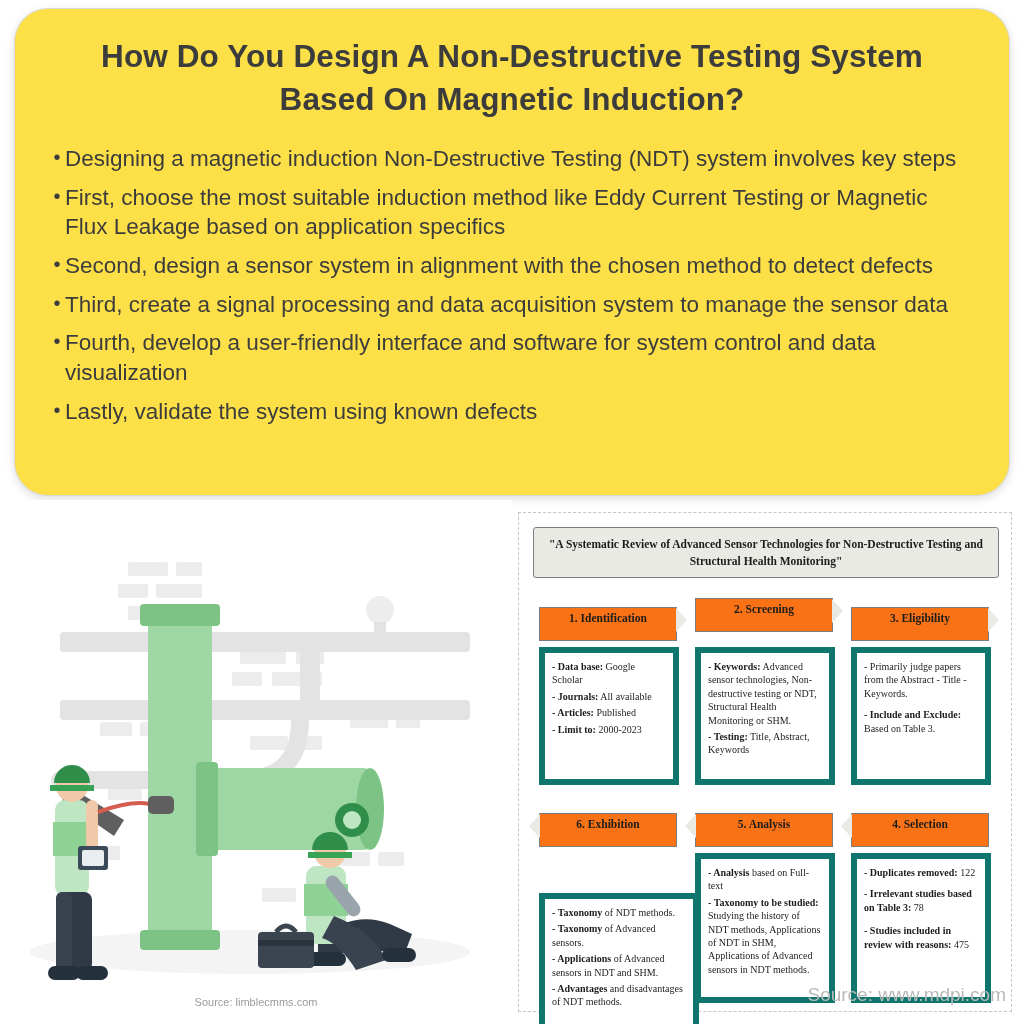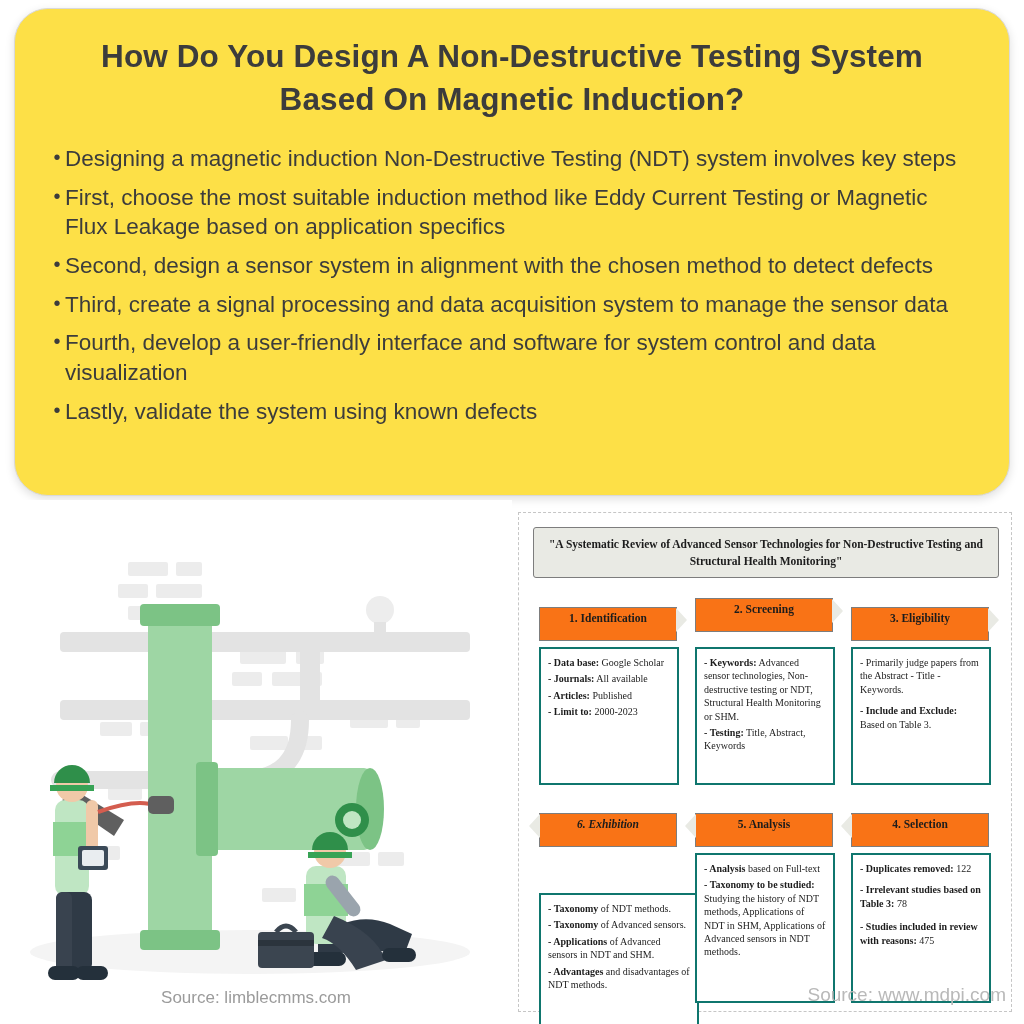--- a/index.html
+++ b/index.html
@@ -51,21 +51,21 @@
   }
   .bullet .txt{flex:1 1 auto;}
 
   
   .illus{
     position:absolute;left:0;top:500px;width:512px;height:524px;
     background:#ffffff;
   }
   .src-left{
     position:absolute;left:0;bottom:16px;width:512px;text-align:center;
-    font-size:17px;color:#9b9b9b;
+    font-size:11px;color:#9b9b9b;
   }
   .src-right{
     position:absolute;right:18px;bottom:18px;
     font-size:19px;color:#b9b9b9;
   }
   
   .flow{
     position:absolute;left:518px;top:512px;width:494px;height:500px;
     border:1px dashed #c6c6c6;
     box-sizing:border-box;
@@ -107,21 +107,21 @@
     border-left:11px solid #e9eae4;
   }
   .stage.rev::after{
     content:"";
     right:auto;left:-11px;
     border-left:none;
     border-right:11px solid #e9eae4;
   }
   .panel{
     position:absolute;
-    border:2px solid #0f766e;
+    border:6px solid #0f766e;
     background:#ffffff;
     font-family:"Liberation Serif", serif;
     font-size:10px;
     line-height:1.34;
     color:#1c1c1c;
     box-sizing:border-box;
     padding:7px 7px;
     overflow:hidden;
   }
   .panel b{font-weight:bold;}
@@ -266,21 +266,21 @@
   </div>
   <div class="panel" style="left:176px;top:134px;width:140px;height:138px;">
     <p><b>- Keywords:</b><span> Advanced sensor technologies, Non-destructive testing or NDT, Structural Health Monitoring or SHM.</span></p>
     <p><b>- Testing:</b><span> Title, Abstract, Keywords</span></p>
   </div>
   <div class="panel" style="left:332px;top:134px;width:140px;height:138px;">
     <p><b></b><span>- Primarily judge papers from the Abstract - Title - Keywords.</span></p>
     <p style="margin-top:8px;"><b>- Include and Exclude:</b><span> Based on Table 3.</span></p>
   </div>
 
-  <div class="stage rev" style="left:20px;top:300px;width:138px;font-style:italic;">6. Exhibition</div>
+  <div class="stage rev" style="left:20px;top:300px;width:138px;">6. Exhibition</div>
   <div class="stage rev" style="left:176px;top:300px;width:138px;">5. Analysis</div>
   <div class="stage rev" style="left:332px;top:300px;width:138px;">4. Selection</div>
 
   <div class="panel" style="left:20px;top:340px;width:160px;height:150px;margin-top:40px;">
     <p><b>- Taxonomy</b><span> of NDT methods.</span></p>
     <p><b>- Taxonomy</b><span> of Advanced sensors.</span></p>
     <p><b>- Applications</b><span>  of Advanced sensors in NDT and SHM.</span></p>
     <p><b>- Advantages</b><span> and disadvantages of NDT methods.</span></p>
   </div>
   <div class="panel" style="left:176px;top:340px;width:140px;height:150px;">

